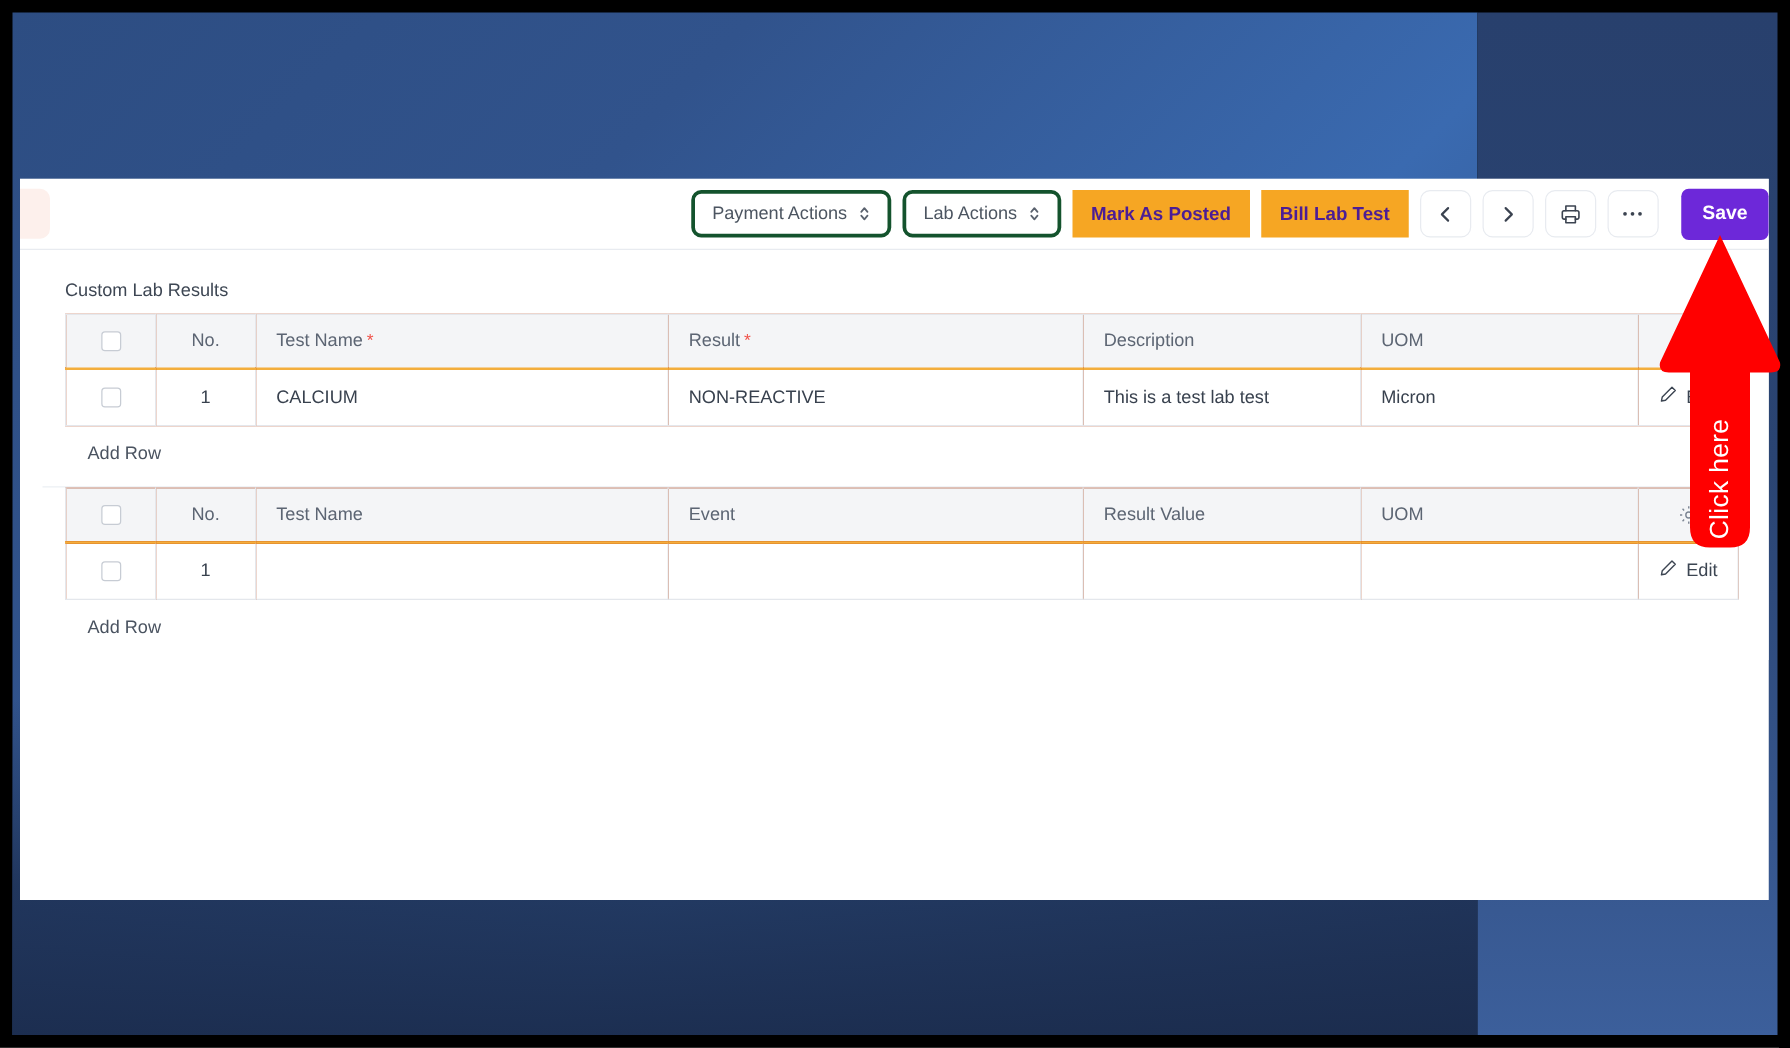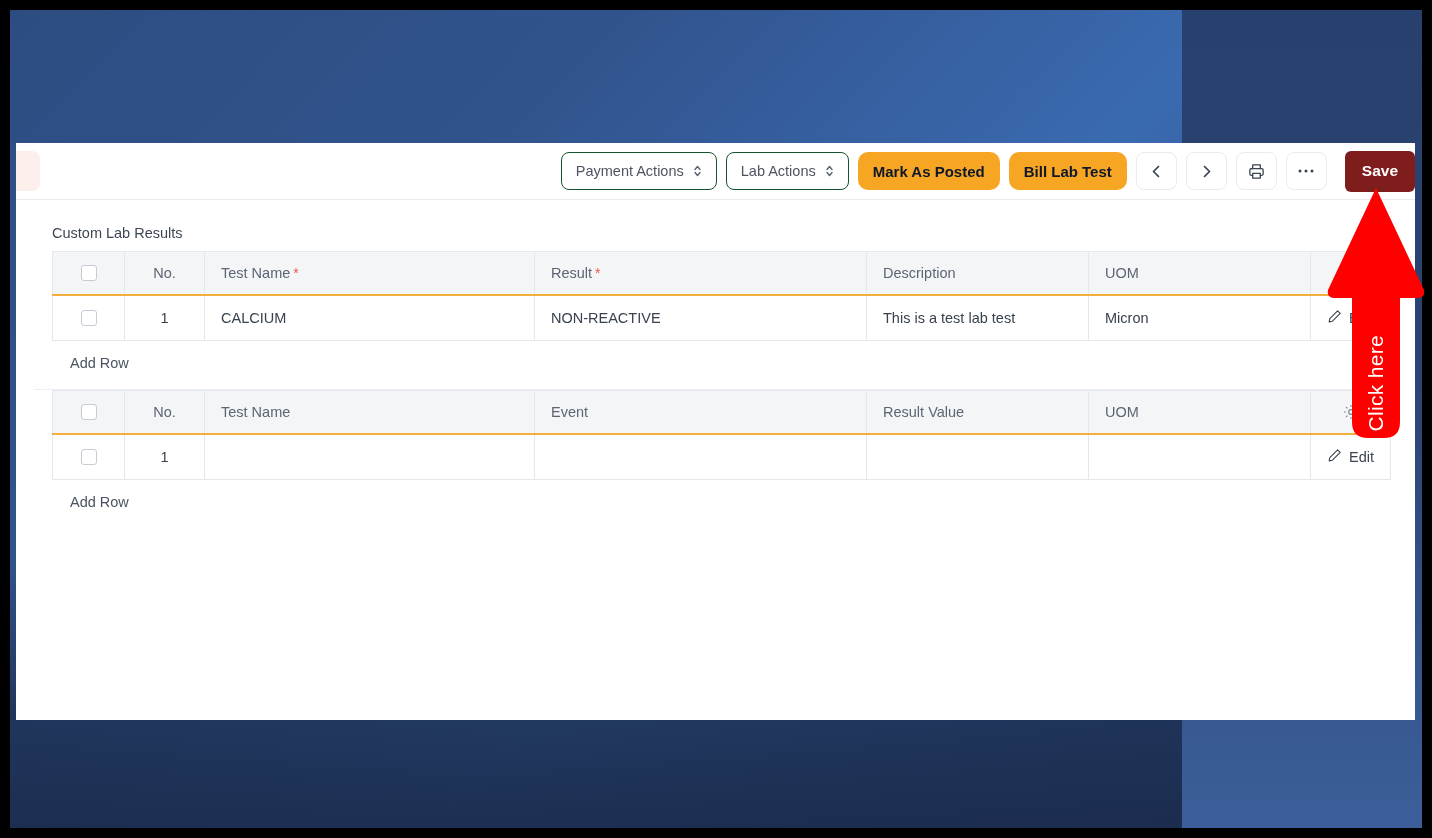--- a/index.html
+++ b/index.html
@@ -67,21 +67,21 @@
     background: #fdf0ec;
     border-radius: 8px;
   }
 
   .tb-group { display: flex; align-items: center; gap: 9px; }
 
   .btn-select {
     height: 38px;
     padding: 0 14px;
     background: #ffffff;
-    border: 1px solid #14532d;
+    border: 3px solid #14532d;
     border-radius: 8px;
     color: #4c5561;
     font-size: 14.5px;
     display: flex;
     align-items: center;
     gap: 9px;
     white-space: nowrap;
     cursor: pointer;
   }
   .sel-caret {
@@ -90,22 +90,22 @@
     line-height: 0.62;
     font-size: 10px;
     color: #5a626e;
   }
 
   .btn-primary {
     height: 38px;
     padding: 0 15px;
     background: #f6a623;
     border: none;
-    border-radius: 10px;
-    color: #0f172a;
+    border-radius: 0;
+    color: #4c1d95;
     font-size: 15px;
     font-weight: bold;
     white-space: nowrap;
     cursor: pointer;
     display: flex;
     align-items: center;
   }
 
   .btn-icon {
     width: 41px; height: 38px;
@@ -117,21 +117,21 @@
     justify-content: center;
     color: #3b4350;
     cursor: pointer;
     padding: 0;
   }
   .btn-icon svg { display: block; }
 
   .btn-save {
     height: 41px;
     padding: 0 17px;
-    background: #7f1d1d;
+    background: #6d28d9;
     border: none;
     border-radius: 6px;
     color: #ffffff;
     font-size: 15.5px;
     font-weight: bold;
     cursor: pointer;
     margin-left: 9px;
     display: flex;
     align-items: center;
     text-align: right;

